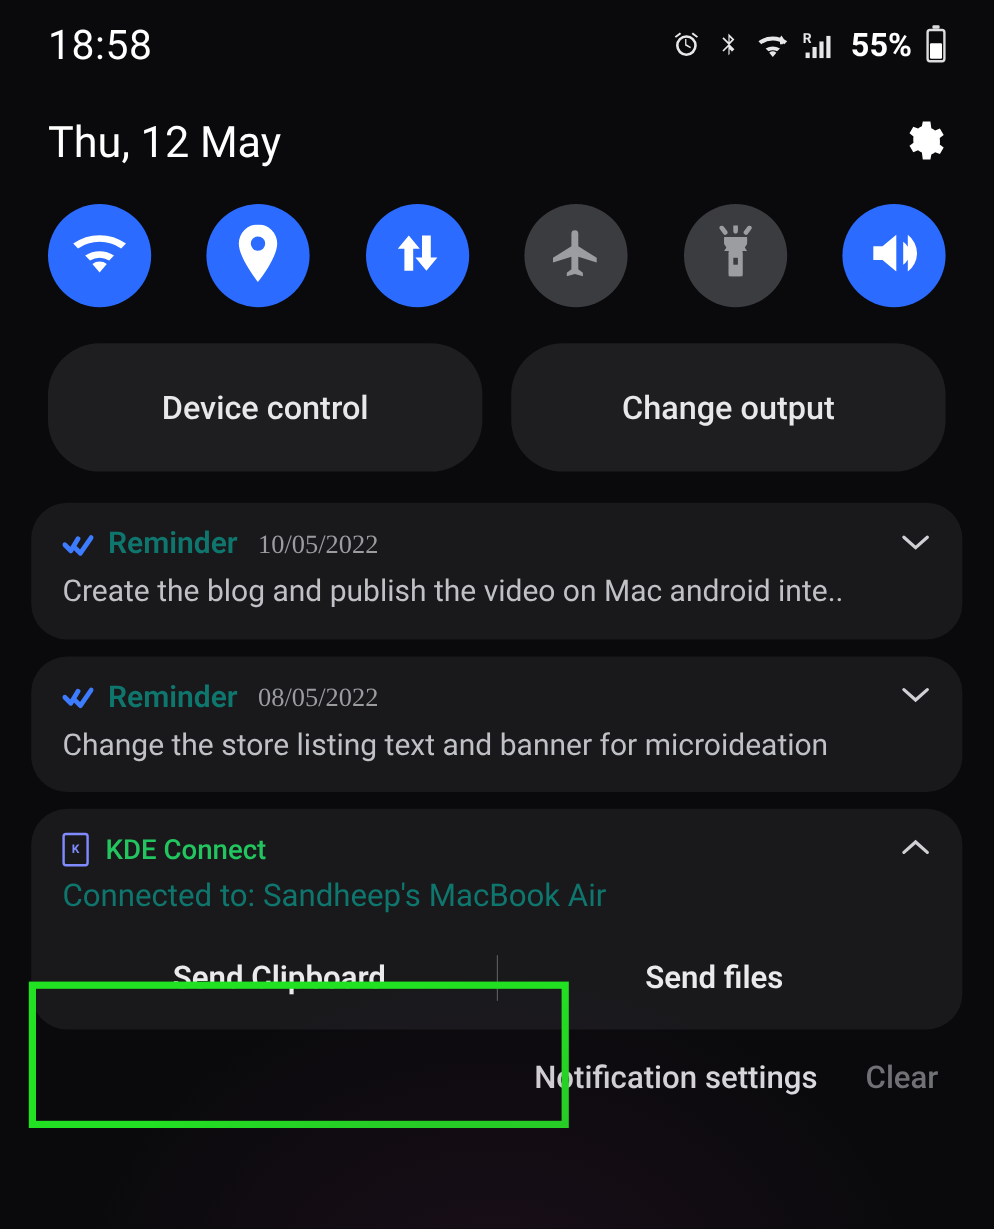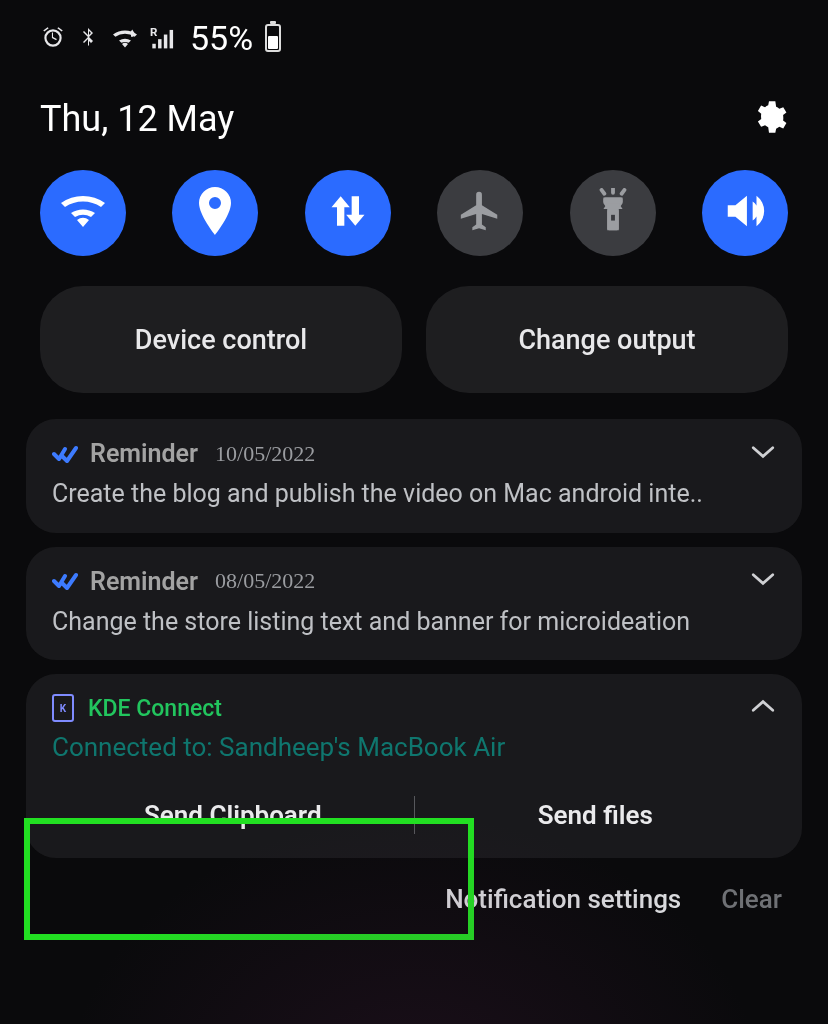--- a/index.html
+++ b/index.html
@@ -23,21 +23,21 @@
 
   .status-bar {
     display: flex;
     justify-content: space-between;
     align-items: center;
     padding: 18px 40px 6px 40px;
   }
   .status-time { font-size: 34px; font-weight: 400; letter-spacing: 0.5px; }
   .status-icons { display: flex; align-items: center; gap: 10px; }
   .status-icons svg { display: block; }
-  .battery-pct { font-size: 34px; font-weight: 400; text-align: center; }
+  .battery-pct { font-size: 27px; font-weight: 700; text-align: center; }
   .battery-shell {
     width: 16px; height: 28px; border: 2px solid #ddd; border-radius: 3px;
     position: relative; margin-left: 2px;
   }
   .battery-shell::before {
     content:""; position:absolute; top:-5px; left:3px; right:3px; height:3px;
     background:#ddd; border-radius:1px;
   }
   .battery-level {
     position:absolute; left:1px; right:1px; bottom:1px; height:55%;
@@ -79,21 +79,21 @@
   .notif-list { padding: 0 26px; display:flex; flex-direction:column; gap:14px; }
   .notif-card {
     background: rgba(120,122,128,.14);
     border-radius: 30px;
     padding: 20px 26px 22px 26px;
   }
   .notif-head {
     display:flex; align-items:center; gap:12px;
   }
   .notif-app-icon { width:26px; height:26px; display:flex; align-items:center; justify-content:center; }
-  .notif-app-name { font-size:25px; font-weight:600; color:#a3a3a3; }
+  .notif-app-name { font-size:25px; font-weight:600; color:#0f766e; }
   .notif-time { font-size:22px; color:#9a9ca0; margin-left:5px;font-family:Liberation Serif, serif; }
   .notif-chevron { margin-left:auto; color:#cfd0d3; cursor:pointer; }
   .notif-body {
     margin-top:10px; font-size:25px; color:#bfc1c5; line-height:1.3;
     white-space:nowrap; overflow:hidden; text-overflow:ellipsis;
   }
   .notif-body.full { white-space: normal; }
 
   .kde-head { display:flex; align-items:center; gap:14px; }
   .kde-icon {
@@ -125,20 +125,21 @@
     padding: 26px 46px 0 0;
     font-size:26px;
   }
   .footer-link { color:#d9dadd; cursor:pointer; font-weight:500; }
   .footer-clear { color:#6f7175; cursor:pointer; font-weight:500; }
 </style>
 </head>
 <body>
 
 <div class="status-bar">
+  <div class="status-time">18:58</div>
   <div class="status-icons">
     <span>
       <svg width="26" height="26" viewBox="0 0 24 24">
           <path fill="#e7e7ea" d="M12 4a8 8 0 1 0 8 8 8 8 0 0 0-8-8zm0 14a6 6 0 1 1 6-6 6 6 0 0 1-6 6zM7 2L3 5l1 1 4-3zm10 0l-1 1 4 3 1-1zM12 7h-1v5l4 2 .5-1L12 11z"></path>
         </svg>
     </span>
     <span>
       <svg width="24" height="26" viewBox="0 0 24 24">
           <path fill="#e7e7ea" d="M12 2l5 5-4 4 4 4-5 5V13l-4 4-1-1 5-5-5-5 1-1 4 4V2zm1 3v4l2-2zm0 10v4l2-2z"></path>
         </svg>

